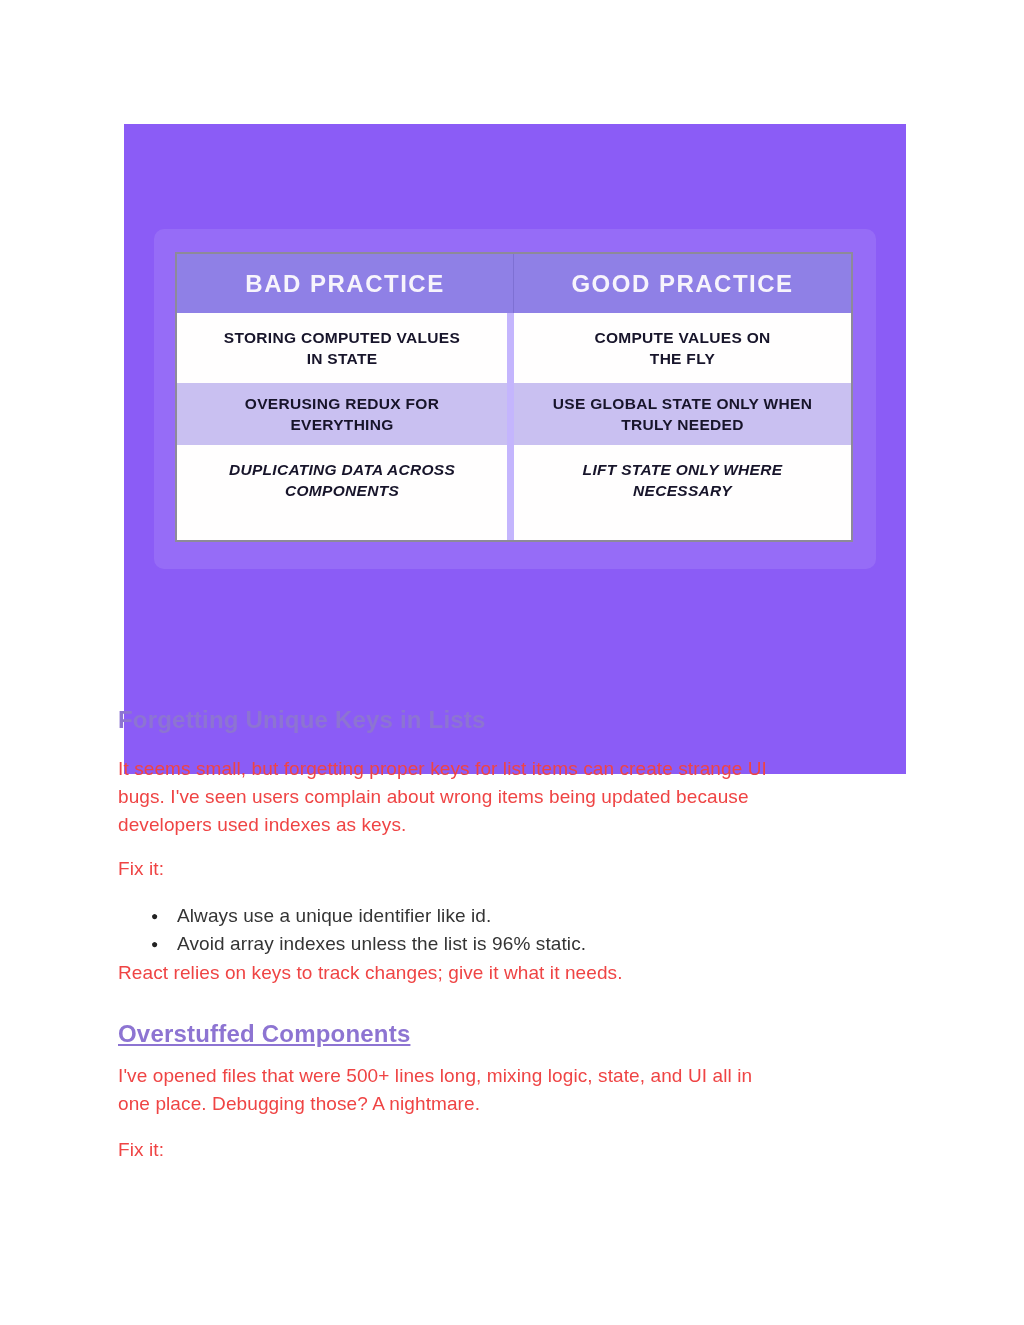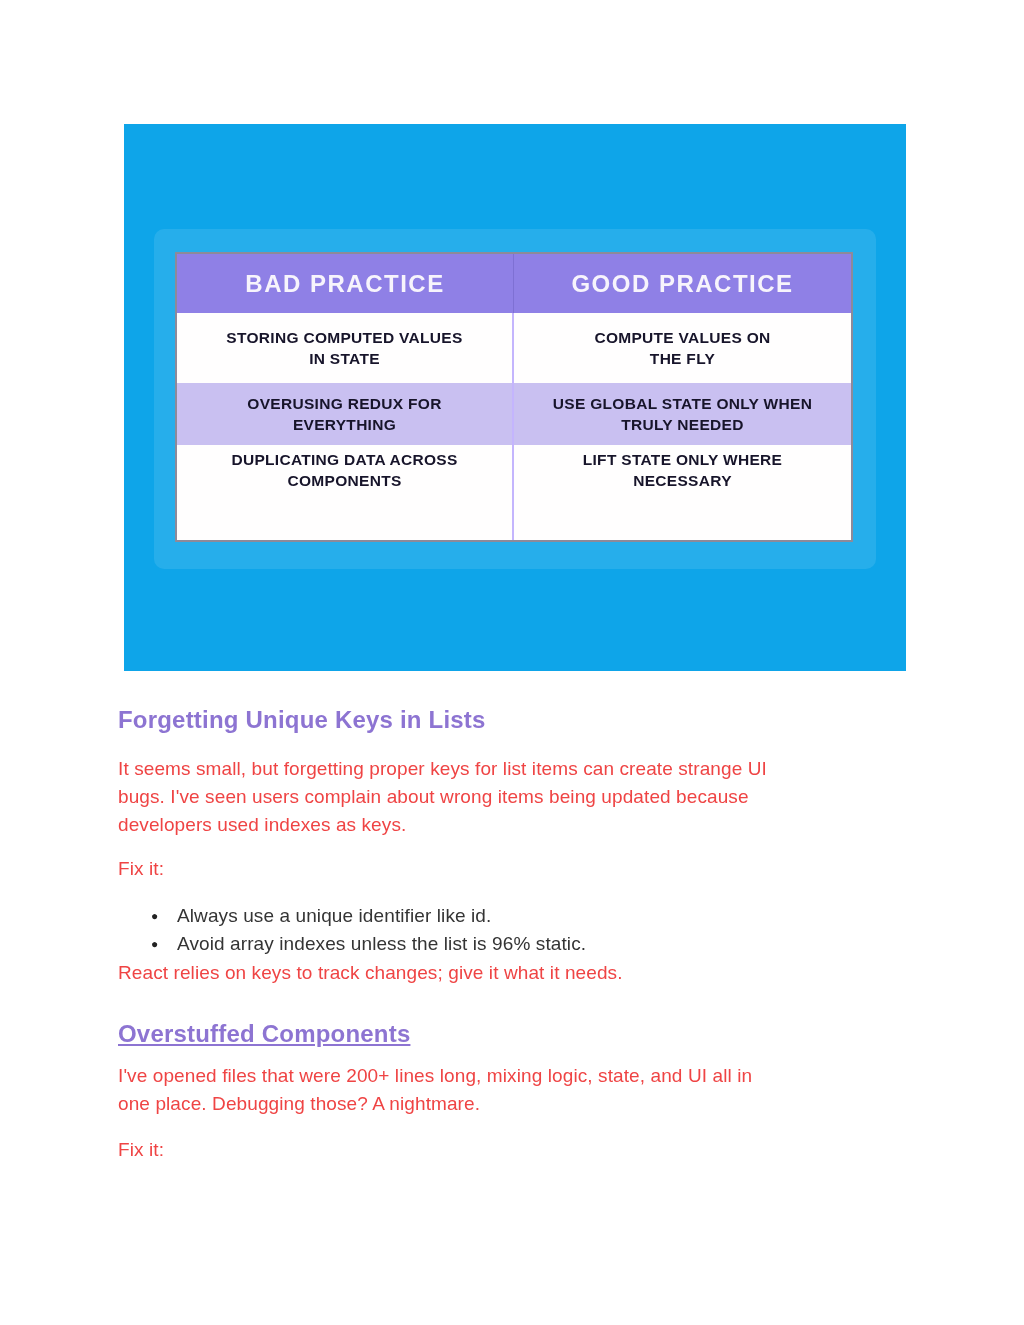--- a/index.html
+++ b/index.html
@@ -13,22 +13,22 @@
     background: #ffffff;
     overflow: hidden;
   }
 
   
   .panel {
     position: absolute;
     left: 124px;
     top: 124px;
     width: 782px;
-    height: 547px;
-    background: #0ea5e9;
+    height: 650px;
+    background: #8b5cf6;
   }
   .table-halo {
     position: absolute;
     left: 30px;
     top: 105px;
     width: 722px;
     height: 340px;
     background: rgba(255,255,255,0.10);
     border-radius: 10px;
   }
@@ -42,42 +42,42 @@
   }
   .prow { display: flex; }
   .pcell {
     width: 50%;
     display: flex;
     align-items: center;
     justify-content: center;
     text-align: center;
     white-space: pre-line;
   }
-  .prow .pcell:first-child { border-right: 2px solid #c4b5fd; }
+  .prow .pcell:first-child { border-right: 7px solid #c4b5fd; }
 
   .phead { height: 59px; background: #8f80e6; }
   .phead .pcell {
     color: #f7f4fc;
     font-size: 24px;
     font-weight: bold;
     letter-spacing: 1.5px;
   }
   .phead .pcell:first-child { border-right: 1px solid #7e70d4; }
 
   .prow-body .pcell {
     color: #17142a;
     font-size: 15.5px;
     font-weight: bold;
     letter-spacing: 0.3px;
     line-height: 21px;
   }
   .prow-1 { height: 70px; background: #fffefe; }
   .prow-2 { height: 62px; background: #c9c0f1; }
   .prow-3 { height: 95px; background: #fffefe; }
-  .prow-3 .pcell { align-items: flex-start; padding-top: 4px; }
+  .prow-3 .pcell { align-items: flex-start; padding-top: 14px; font-style: italic; }
 
   
   .article-el { position: absolute; left: 118px; }
   h2.section-heading {
     font-size: 24px;
     font-weight: bold;
     color: #8d74d2;
     line-height: 34px;
     letter-spacing: 0.2px;
   }
@@ -163,18 +163,18 @@
     <li>
       <span class="bullet-dot">●</span>
       <span>Avoid array indexes unless the list is 96% static.</span>
     </li>
   </ul>
 
   <p class="article-el body-text note1">React relies on keys to track changes; give it what it needs.</p>
 
   <h2 class="article-el section-heading h2">Overstuffed Components</h2>
 
-  <p class="article-el body-text p2">I've opened files that were 200+ lines long, mixing logic, state, and UI all in
+  <p class="article-el body-text p2">I've opened files that were 500+ lines long, mixing logic, state, and UI all in
 one place. Debugging those? A nightmare.</p>
 
   <p class="article-el body-text fix2">Fix it:</p>
 
 </div>
 
 </body></html>

